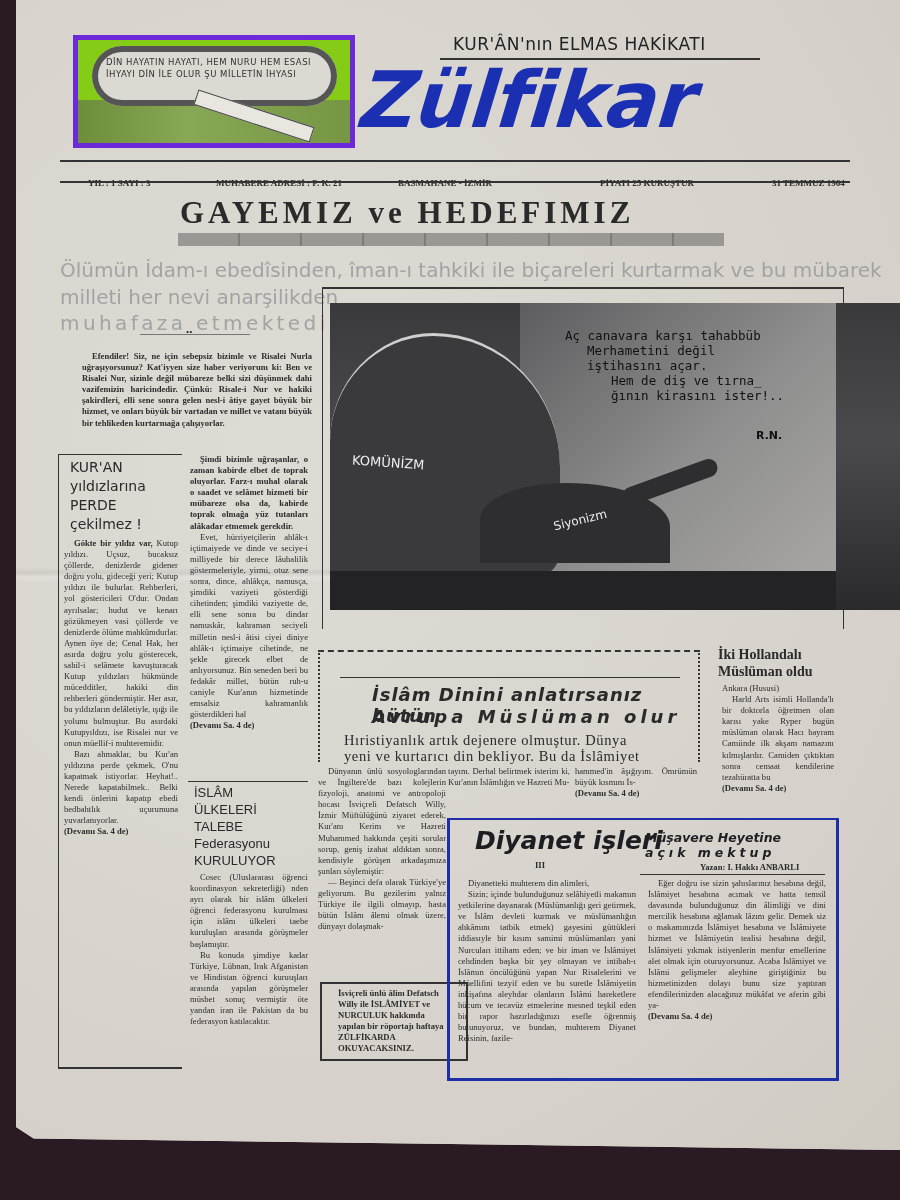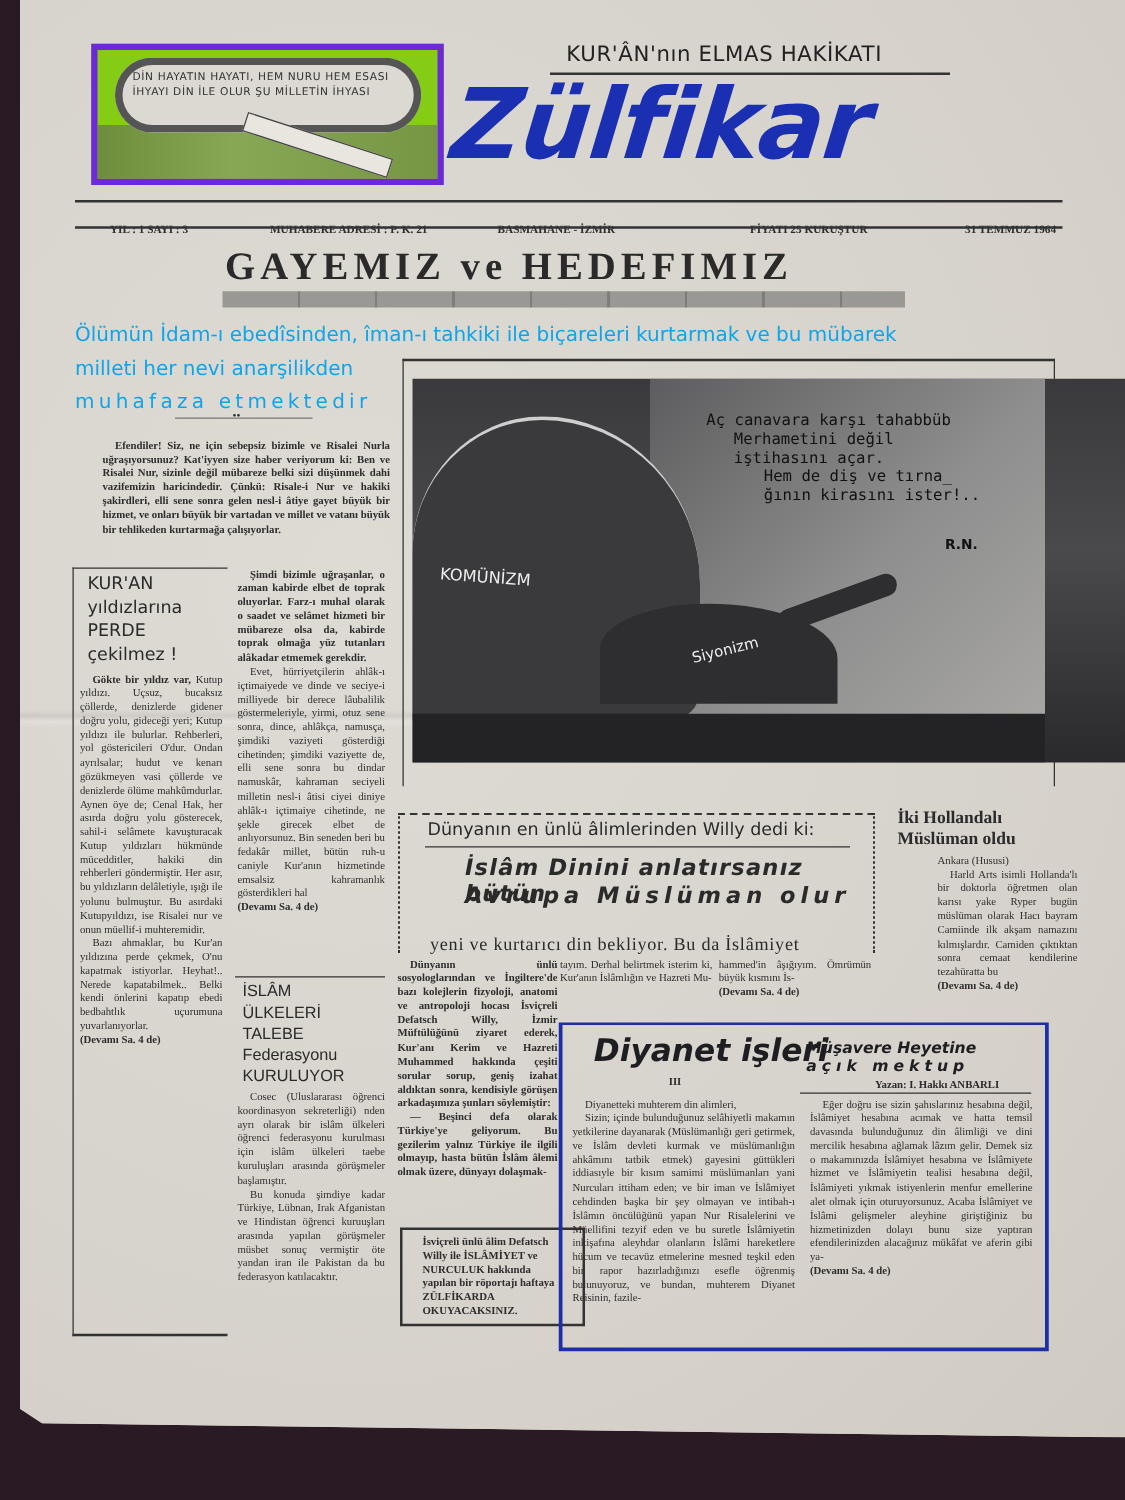--- a/index.html
+++ b/index.html
@@ -16,21 +16,21 @@
   .emblem .smoke{position:absolute;left:0;top:60px;width:272px;height:43px;background:linear-gradient(90deg,#5a5a5a,#8a8a88 40%,#6a6a68);opacity:.55;}
   .tagline{left:453px;top:34px;font-family:"DejaVu Sans",sans-serif;font-size:17px;color:#222;letter-spacing:.5px;}
   .tagline-rule{left:440px;top:58px;width:320px;height:2px;background:#333;}
   .brand{left:362px;top:55px;font-family:"DejaVu Sans",sans-serif;font-weight:bold;font-style:italic;font-size:78px;color:#1a2fb2;letter-spacing:-1px;transform:skewX(-6deg);}
   .rule{height:2px;background:#333;}
   .infobar{top:166px;left:88px;width:760px;font-size:9px;font-weight:bold;color:#2d2d2d;}
   .infobar span{position:absolute;white-space:nowrap;margin-top:12px;}
   
   .headline{left:180px;top:195px;font-size:31px;font-weight:bold;letter-spacing:4px;color:#2a2a2a;}
   .headline-bar{left:178px;top:233px;width:546px;height:13px;background:repeating-linear-gradient(90deg,#9a9894 0 60px,#7f7d79 60px 62px);}
-  .deck{font-family:"DejaVu Sans",sans-serif;font-size:16px;color:#0ea5e9;}
+  .deck{font-family:"DejaVu Sans",sans-serif;font-size:20px;color:#a3a3a3;}
   .dots{left:140px;top:334px;width:110px;height:1px;background:#777;}
   .dots::after{content:"••";position:absolute;left:46px;top:-7px;font-size:9px;}
   
   .col{font-size:8.6px;line-height:11.1px;text-align:justify;color:#2e2d2e;}
   .col p{margin:0;text-indent:10px;}
   .col .b{font-weight:bold;}
   .cont{font-weight:bold;text-align:left;font-size:8.6px;}
   .box{border:1px solid #333;}
   .sidehead{font-family:"DejaVu Sans",sans-serif;font-size:14px;line-height:19px;color:#2a2a2a;}
   
@@ -144,46 +144,46 @@
     <div style="padding-left:22px">iştihasını açar.</div>
     <div style="padding-left:46px">Hem de diş ve tırna_</div>
     <div style="padding-left:46px">ğının kirasını ister!..</div>
   </div>
   <div class="sig">R.N.</div>
   <div class="lbl1">KOMÜNİZM</div>
   <div class="lbl2">Siyonizm</div>
 </div>
 
 <div class="abs willy">
-  <div class="pre">Dünyanın en ünlü âlimlerinden Willy dedi ki:</div>
   <div class="prerule"></div>
   <div class="h" style="left:52px;top:32px;font-size:18px;letter-spacing:1px;">İslâm Dinini anlatırsanız bütün</div>
   <div class="h" style="left:52px;top:54px;font-size:18px;letter-spacing:4px;">Avrupa Müslüman olur</div>
+  <div class="sub" style="top:80px;">Hıristiyanlık artık dejenere olmuştur. Dünya</div>
   <div class="sub" style="top:96px;">yeni ve kurtarıcı din bekliyor. Bu da İslâmiyet</div>
 </div>
-<div class="abs col" style="left:318px;top:766px;width:128px;font-weight:bold;">
+<div class="abs col" style="left:318px;top:766px;width:128px;">
   <p>Dünyanın ünlü sosyologlarından ve İngiltere'de bazı kolejlerin fizyoloji, anatomi ve antropoloji hocası İsviçreli Defatsch Willy, İzmir Müftülüğünü ziyaret ederek, Kur'anı Kerim ve Hazreti Muhammed hakkında çeşiti sorular sorup, geniş izahat aldıktan sonra, kendisiyle görüşen arkadaşımıza şunları söylemiştir:</p>
   <p>— Beşinci defa olarak Türkiye'ye geliyorum. Bu gezilerim yalnız Türkiye ile ilgili olmayıp, hasta bütün İslâm âlemi olmak üzere, dünyayı dolaşmak-</p>
 </div>
 <div class="abs col" style="left:448px;top:766px;width:122px;">
   <p style="text-indent:0">tayım. Derhal belirtmek isterim ki, Kur'anın İslâmlığın ve Hazreti Mu-</p>
 </div>
 <div class="abs col" style="left:575px;top:766px;width:122px;">
   <p style="text-indent:0">hammed'in âşığıyım. Ömrümün büyük kısmını İs-</p>
   <div class="cont">(Devamı Sa. 4 de)</div>
 </div>
 <div class="abs box col" style="left:320px;top:982px;width:112px;padding:4px 16px;border-width:2px 2px 2px 2px;font-weight:bold;text-align:left;">
   <span>İsviçreli ünlü âlim Defatsch Willy ile İSLÂMİYET ve NURCULUK hakkında yapılan bir röportajı haftaya ZÜLFİKARDA OKUYACAKSINIZ.</span>
 </div>
 
 <div class="abs" style="left:718px;top:646px;width:130px;font-size:14px;line-height:17px;font-weight:bold;">
   <div>İki Hollandalı</div>
   <div>Müslüman oldu</div>
 </div>
-<div class="abs col" style="left:722px;top:683px;width:112px;margin-left:28px;">
+<div class="abs col" style="left:722px;top:683px;width:112px;">
   <div>Ankara (Hususi)</div>
   <p>Harld Arts isimli Hollanda'lı bir doktorla öğretmen olan karısı yake Ryper bugün müslüman olarak Hacı bayram Camiinde ilk akşam namazını kılmışlardır. Camiden çıktıktan sonra cemaat kendilerine tezahüratta bu</p>
   <div class="cont">(Devamı Sa. 4 de)</div>
 </div>
 
 <div class="abs diy">
   <div class="title">Diyanet işleri</div>
   <div class="kicker">
     <div>Müşavere Heyetine</div>
     <div class="sp">açık mektup</div>

